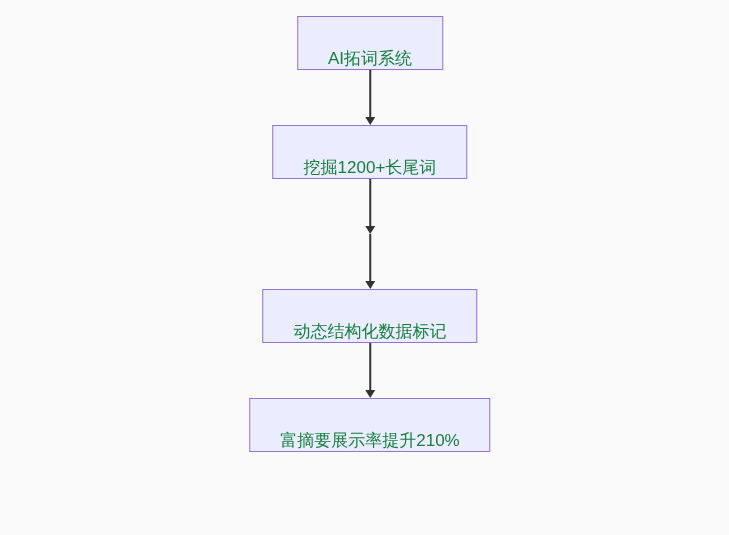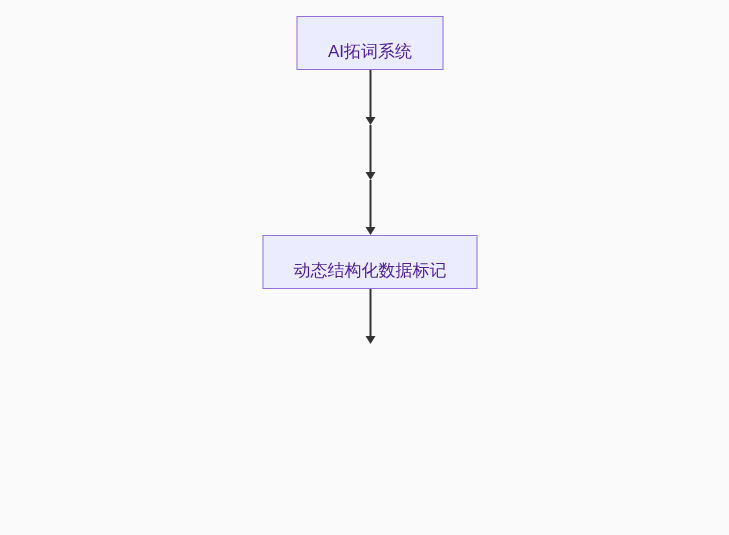--- a/index.html
+++ b/index.html
@@ -19,24 +19,24 @@
     left: 370px;
     top: 16px;
     transform: translateX(-50%);
     display: flex;
     flex-direction: column;
     align-items: center;
   }
   .node {
     box-sizing: border-box;
     height: 54px;
-    padding: 9px 30px;
+    padding: 16px 30px;
     background: #ececff;
     border: 1px solid #9370db;
-    color: #4c1d95;
+    color: #15803d;
     font-size: 17px;
     line-height: 52px;
     white-space: nowrap;
     text-align: center;
   }
   .edge {
     height: 55px;
     display: flex;
     flex-direction: column;
     align-items: center;
@@ -61,20 +61,23 @@
 
   <div class="node">
     <span>AI拓词系统</span>
   </div>
 
   <div class="edge">
     <div class="edge-line"></div>
     <div class="edge-head"></div>
   </div>
 
+  <div class="node">
+    <span>挖掘1200+长尾词</span>
+  </div>
 
   <div class="edge">
     <div class="edge-line"></div>
     <div class="edge-head"></div>
   </div>
 
 
   <div class="edge">
     <div class="edge-line"></div>
     <div class="edge-head"></div>
@@ -82,14 +85,17 @@
 
   <div class="node">
     <span>动态结构化数据标记</span>
   </div>
 
   <div class="edge">
     <div class="edge-line"></div>
     <div class="edge-head"></div>
   </div>
 
+  <div class="node">
+    <span>富摘要展示率提升210%</span>
+  </div>
 
 </div>
 
 </body></html>

